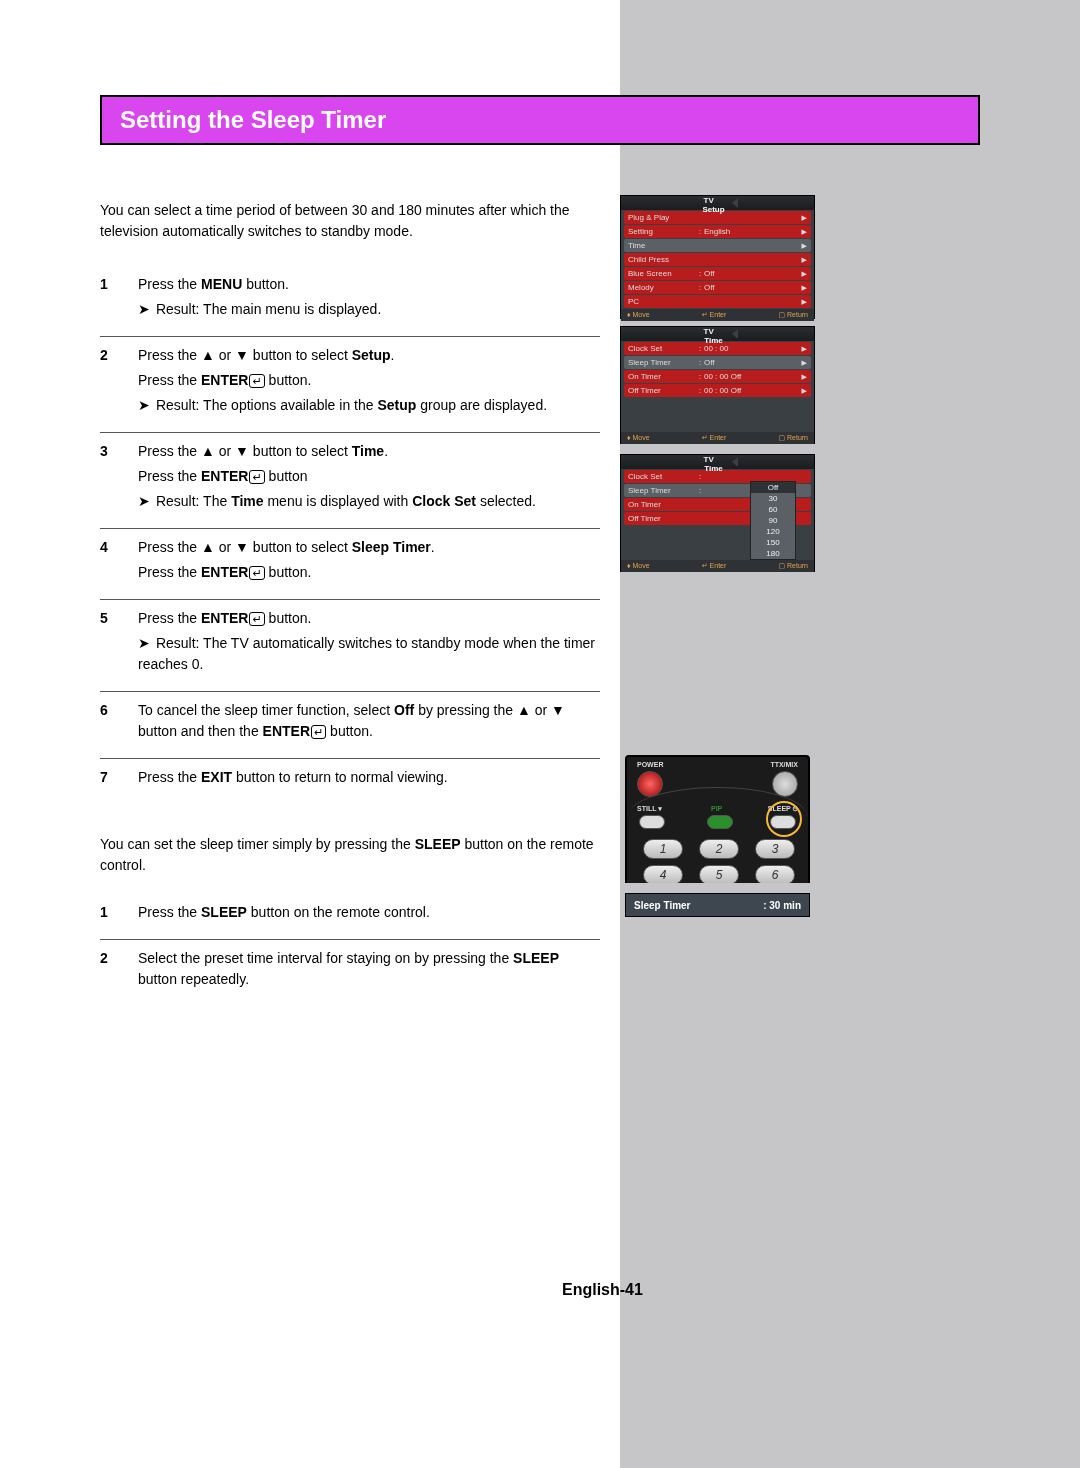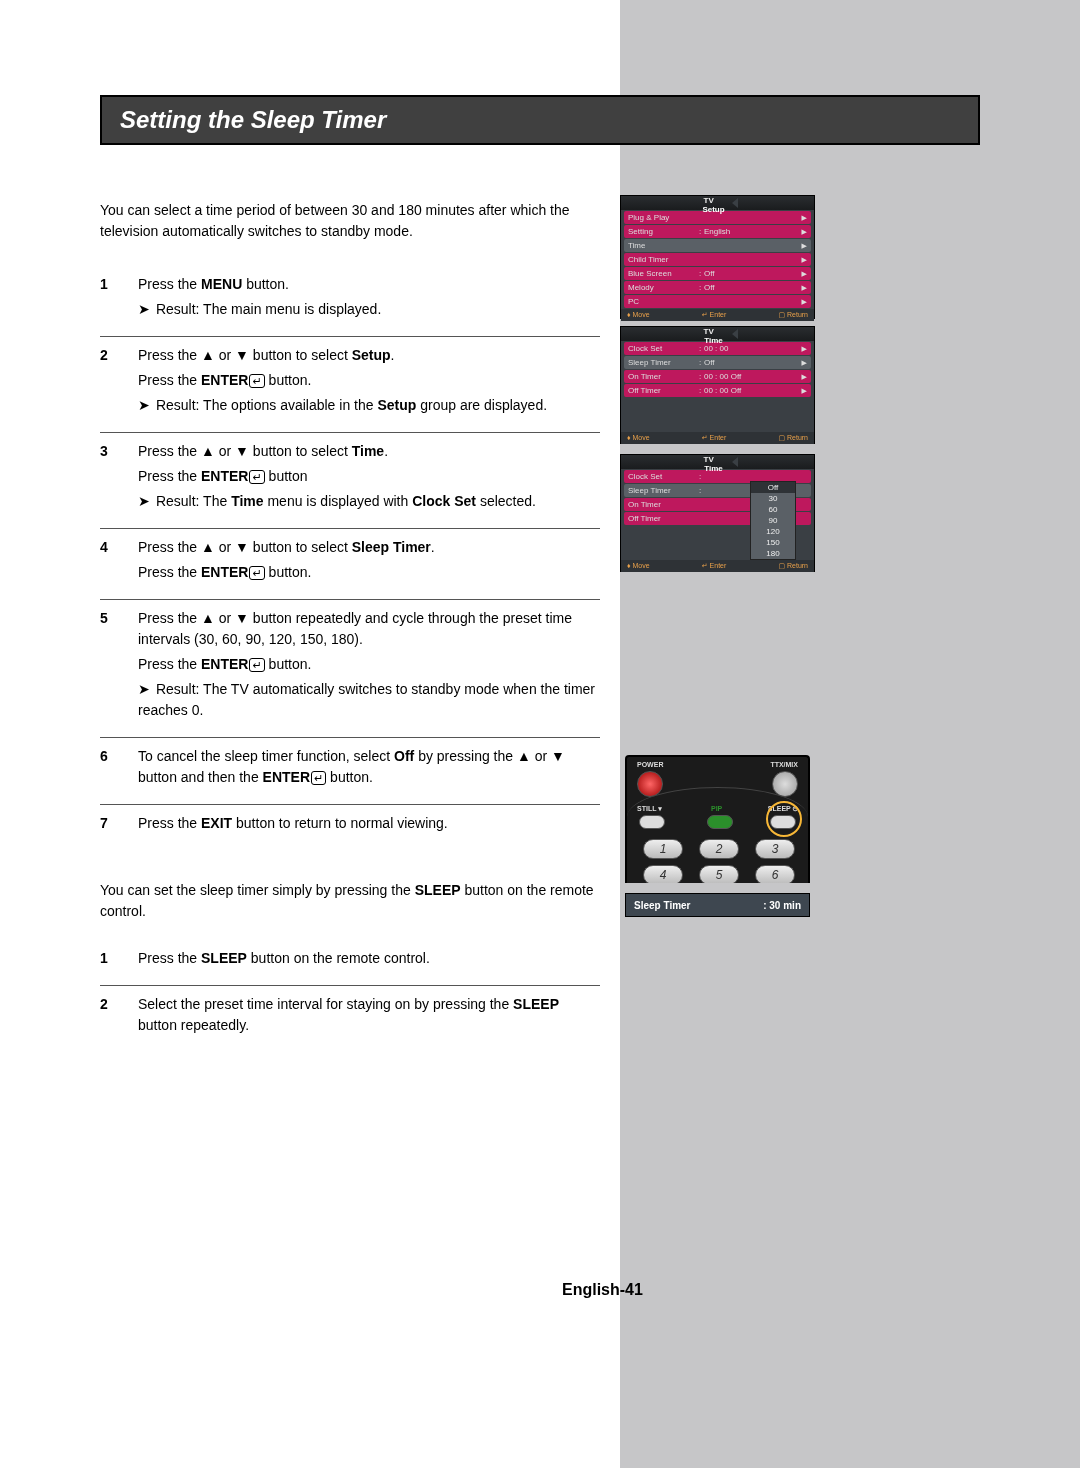--- a/index.html
+++ b/index.html
@@ -27,30 +27,29 @@
   .title-bar {
     position: absolute;
     left: 100px;
     top: 95px;
     width: 880px;
     height: 50px;
     border: 2px solid #000;
     background: #fff;
   }
   .title-bar .black {
-    background: #404040;
+    background: #d946ef;
     color: #fff;
     height: 100%;
     display: flex;
     align-items: center;
     padding: 0 18px;
     font-weight: bold;
     font-size: 24px;
     width: 100%;
-    font-style: italic;
   }
   .content {
     position: absolute;
     left: 100px;
     top: 200px;
     width: 500px;
     font-size: 14px;
     line-height: 1.5;
     color: #000;
   }
@@ -110,21 +109,21 @@
     content:"";
     position:absolute; right:0; top:2px; bottom:2px;
     border-right:6px solid #3a3f44;
     border-top:5px solid transparent;
     border-bottom:5px solid transparent;
   }
   .osd .hdr .title { flex:1; text-align: right; padding-right: 8px; color:#fff;}
   .osd .row {
     display: flex; align-items: center;
     height: 13px;
-    background: #be185d;
+    background: #b91c1c;
     margin: 1px 3px;
     padding: 0 4px;
     border-radius: 2px;
   }
   .osd .row.hl { background: #5a6066; }
   .osd .row .lab { flex: 0 0 68px; }
   .osd .row .colon { flex: 0 0 8px; text-align:center; }
   .osd .row .val { flex: 1; text-align: left; }
   .osd .row .chev { flex: 0 0 8px; text-align: right; font-size:7px;}
   .osd .foot {
@@ -247,21 +246,20 @@
         <div class="step">
           <div class="num">4</div>
           <div class="step-body">
             <p>Press the ▲ or ▼ button to select <span class="bold">Sleep Timer</span>.</p>
             <p>Press the <span class="bold">ENTER</span><span class="enter-icon">↵</span> button.</p>
           </div>
         </div>
         <div class="step">
           <div class="num">5</div>
           <div class="step-body">
-            <p>Press the ▲ or ▼ button repeatedly and cycle through the preset time intervals (30, 60, 90, 120, 150, 180).</p>
             <p>Press the <span class="bold">ENTER</span><span class="enter-icon">↵</span> button.</p>
             <p class="result"><span class="arrow">➤</span> Result: The TV automatically switches to standby mode when the timer reaches 0.</p>
           </div>
         </div>
         <div class="step">
           <div class="num">6</div>
           <div class="step-body">
             <p>To cancel the sleep timer function, select <span class="bold">Off</span> by pressing the ▲ or ▼ button and then the <span class="bold">ENTER</span><span class="enter-icon">↵</span> button.</p>
           </div>
         </div>
@@ -309,21 +307,21 @@
           <span class="val">English</span>
           <span class="chev">▶</span>
         </div>
         <div class="row hl">
           <span class="lab">Time</span>
           <span class="colon"></span>
           <span class="val"></span>
           <span class="chev">▶</span>
         </div>
         <div class="row">
-          <span class="lab">Child Timer</span>
+          <span class="lab">Child Press</span>
           <span class="colon"></span>
           <span class="val"></span>
           <span class="chev">▶</span>
         </div>
         <div class="row">
           <span class="lab">Blue Screen</span>
           <span class="colon">:</span>
           <span class="val">Off</span>
           <span class="chev">▶</span>
         </div>

